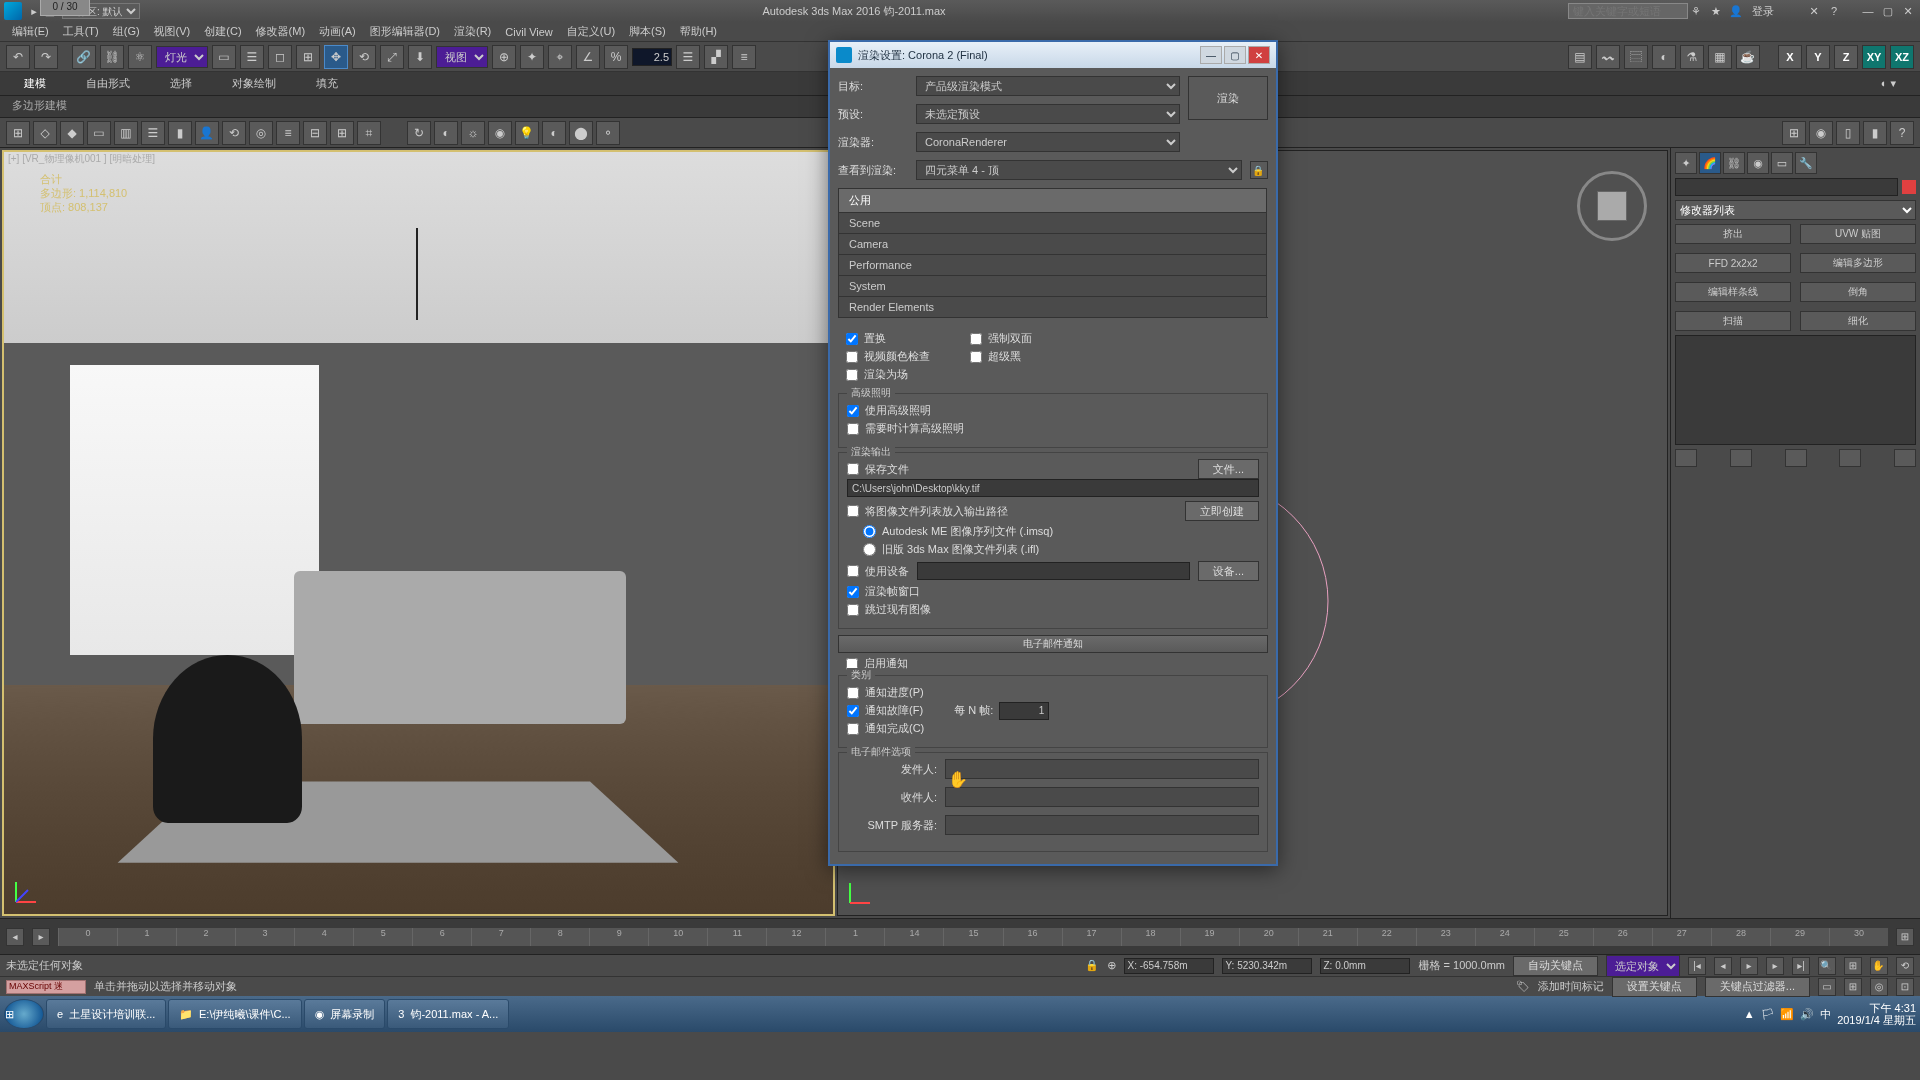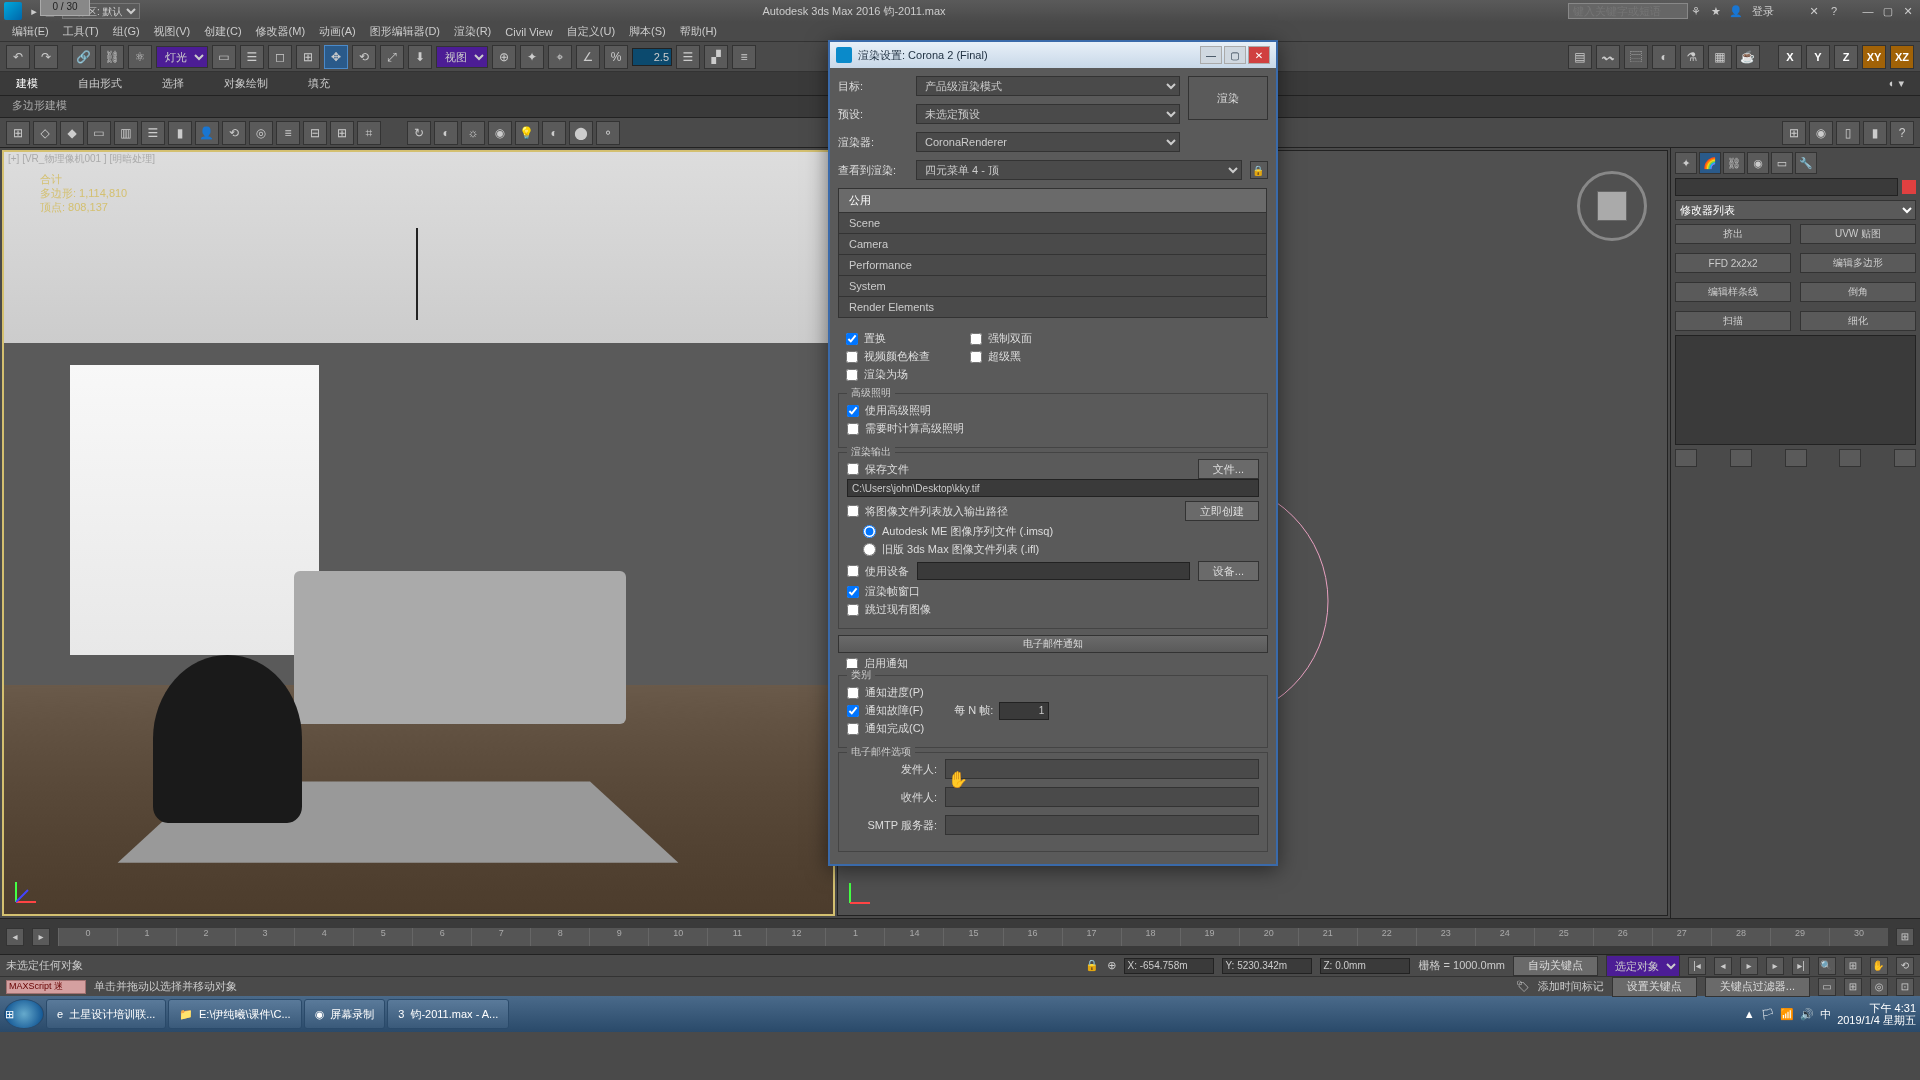--- a/index.html
+++ b/index.html
@@ -12,24 +12,24 @@
 .titlebar .right span { padding:0 4px; }
 .icon-btn { width:16px; height:16px; display:inline-flex; align-items:center; justify-content:center; color:#ccc; }
 .menubar { height:20px; background:#4a4a4a; display:flex; align-items:center; color:#ccc; padding:0 6px; gap:2px; border-bottom:1px solid #333; }
 .menubar > span { padding:2px 6px; }
 .wsbar { display:flex; align-items:center; gap:4px; }
 .wsbar select { background:#5a5a5a; color:#ccc; border:1px solid #777; height:16px; font-size:10px; }
 .toolbar1 { height:30px; background:#4a4a4a; display:flex; align-items:center; padding:0 6px; gap:4px; border-bottom:1px solid #333;}
 .tbtn { width:24px; height:24px; background:#5a5a5a; border:1px solid #333; display:flex; align-items:center; justify-content:center; color:#ccc; font-size:12px;}
 .tbtn.active { background:#2a5a8a; border-color:#4a8aca;}
 .tsel { height:22px; background:#4c1d95; color:#ccc; border:1px solid #333; padding:0 4px;}
-.spin { display:inline-block; width:40px; height:18px; background:#0c4a6e; border:1px solid #222; color:#ccc; text-align:right; padding-right:2px; line-height:16px;}
+.spin { display:inline-block; width:40px; height:18px; background:#0f172a; border:1px solid #222; color:#ccc; text-align:right; padding-right:2px; line-height:16px;}
 .axisbtn { width:24px; height:24px; background:#5a5a5a; border:1px solid #333; color:#fff; font-weight:bold; display:flex; align-items:center; justify-content:center;}
-.axisbtn.act { background:#a16207;}
-.ribbontab { height:24px; background:#3a3a3a; display:flex; align-items:center; color:#ccc; padding:0 16px; gap:40px; border-bottom:1px solid #222;}
+.axisbtn.act { background:#0f766e;}
+.ribbontab { height:24px; background:#3a3a3a; display:flex; align-items:center; color:#ccc; padding:0 24px; gap:40px; border-bottom:1px solid #222;}
 .ribbontab span.sel { color:#fff;}
 .ribsub { height:22px; background:#3a3a3a; color:#aaa; padding:2px 12px; border-bottom:1px solid #222;}
 .toolbar2 { height:30px; background:#4a4a4a; display:flex; align-items:center; padding:0 6px; gap:3px; border-bottom:1px solid #222;}
 .mainarea { display:flex; height:770px; }
 .viewports { flex:1; background:#4a4a4a; position:relative; display:flex; flex-direction:column; }
 .vplabel { position:absolute; top:4px; left:8px; color:#aaa; font-size:10px; z-index:2;}
 .vpstats { position:absolute; top:24px; left:40px; color:#d4c070; font-size:10px; z-index:2; line-height:14px;}
 .vprow { flex:1; display:flex; gap:2px; padding:2px;}
 .vp { flex:1; background:#4a4a4a; border:1px solid #222; position:relative; overflow:hidden;}
 .vp.render { background:linear-gradient(180deg,#888 0%,#999 30%,#aaa 50%,#6a5a4a 100%); border:2px solid #d4c070;}

